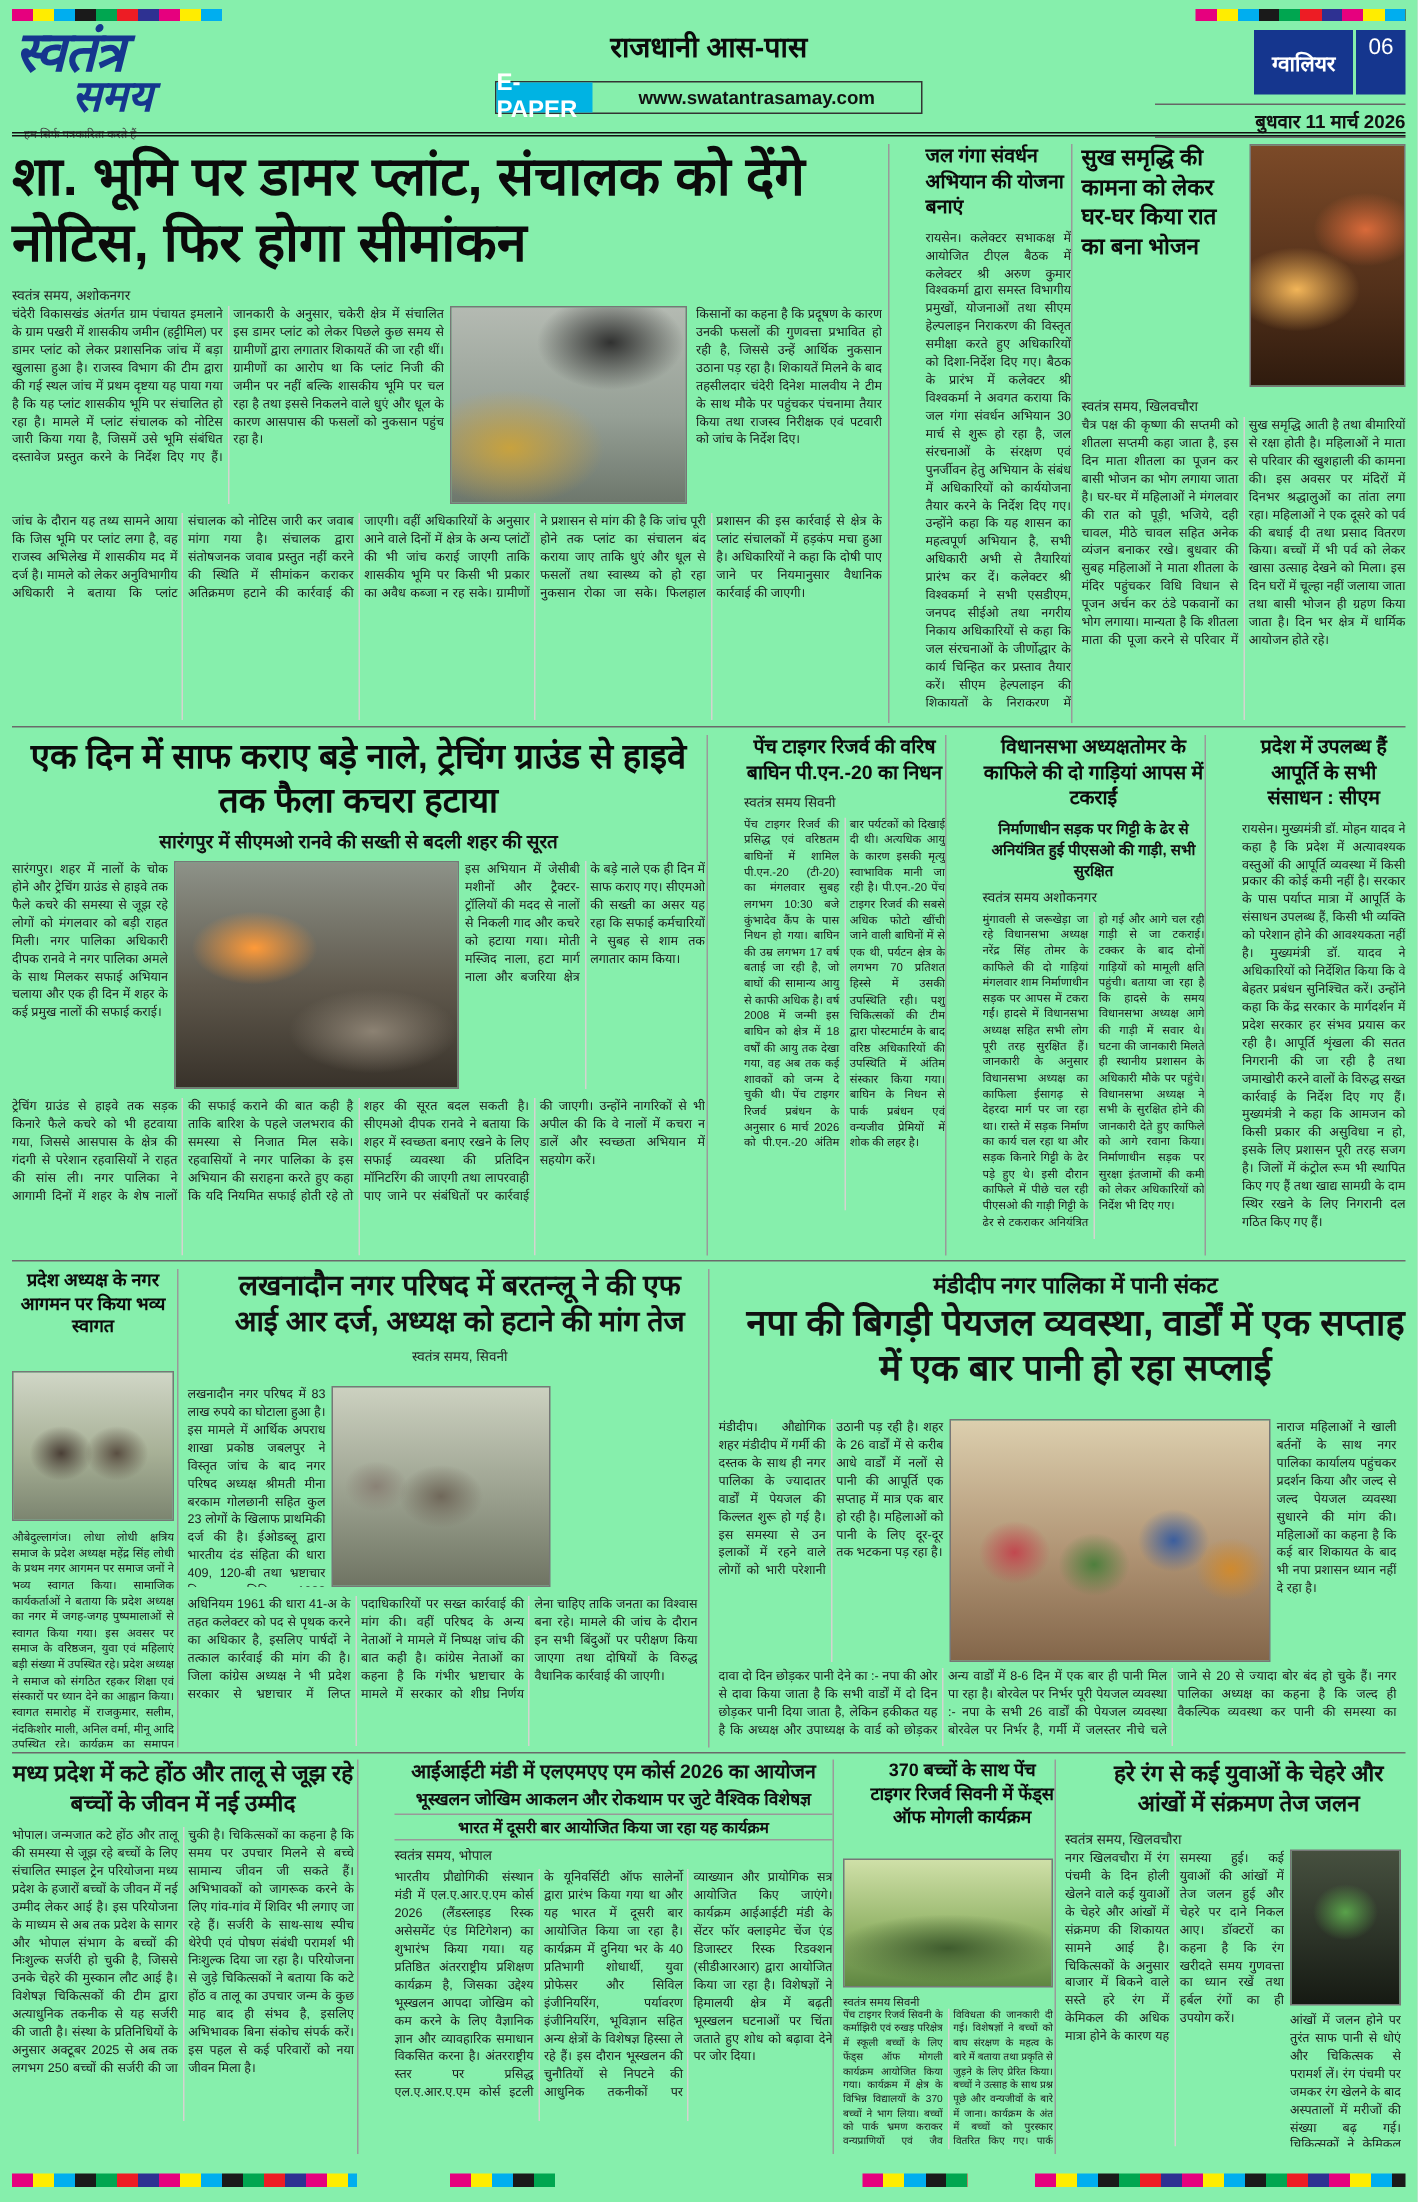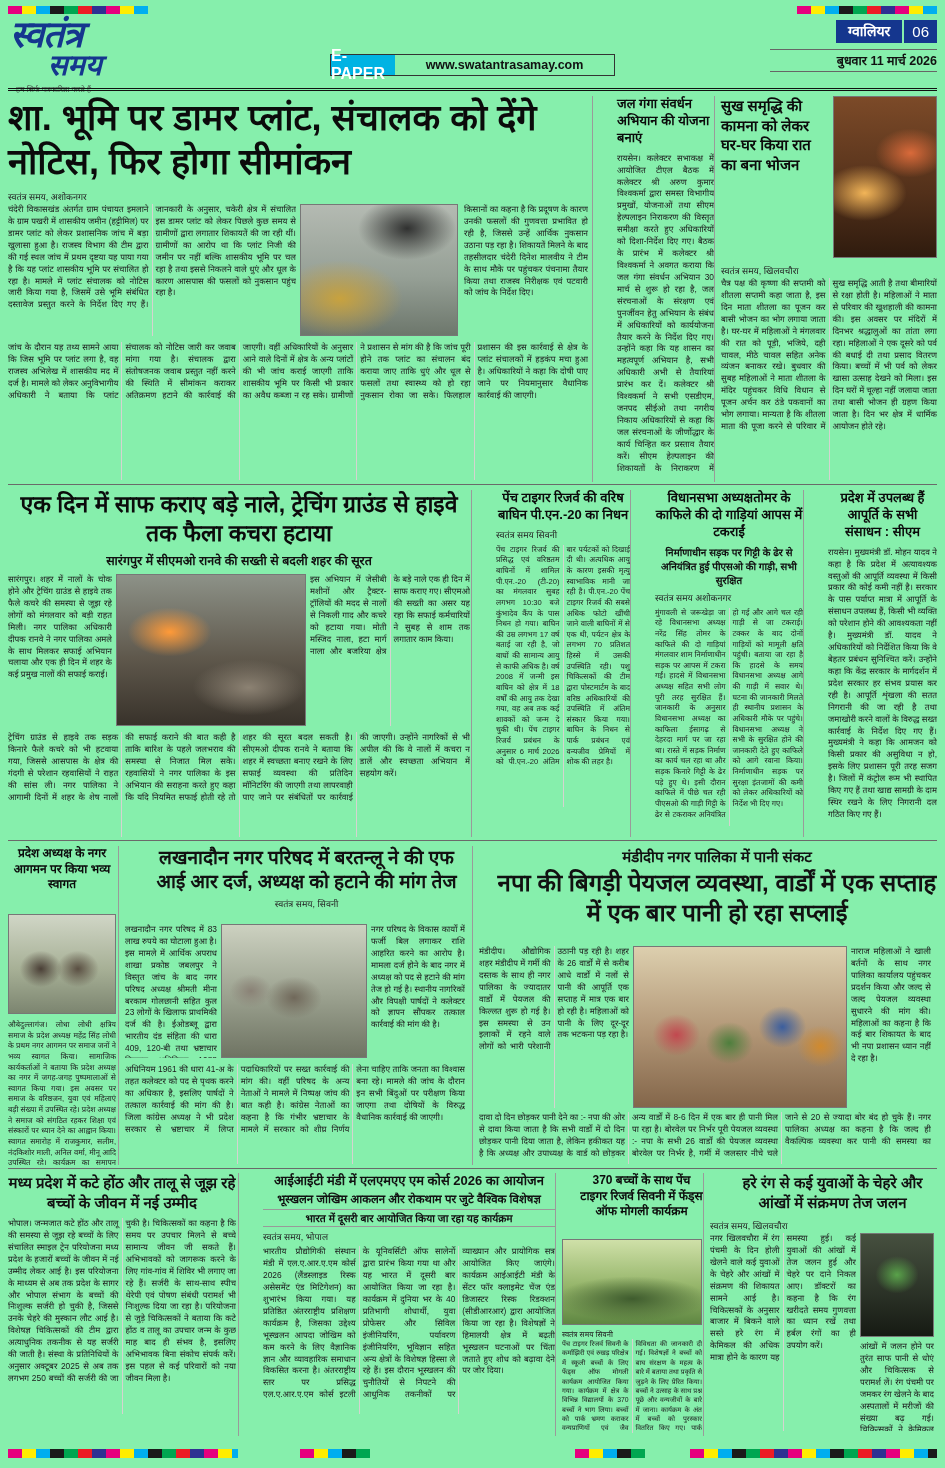--- a/index.html
+++ b/index.html
@@ -62,40 +62,41 @@
     linear-gradient(180deg,#46503f 0%,#2a3126 60%,#161a13 100%)}
   
   .logo1{font-size:37px;font-weight:700;color:#15368e;line-height:1;letter-spacing:-1px;font-style:italic}
   .logo2{font-size:29px;font-weight:700;color:#15368e;line-height:1;font-style:italic;margin-left:38px;margin-top:-2px}
   .tagline{font-size:7.6px;color:#444;margin-top:4px;margin-left:6px}
   .section-title{font-size:19px;font-weight:700;color:#0b0b0b;text-align:center}
   .epaper-strip{display:flex;align-items:stretch;border:1px solid #333;height:22px}
   .epaper-badge{background:#00b3e3;color:#fff;font-weight:700;font-size:16px;display:flex;align-items:center;justify-content:center;width:64px}
   .site-url{flex:1;display:flex;align-items:center;justify-content:center;font-weight:700;font-size:12.5px;color:#111}
   .city-band{display:flex;gap:2px;justify-content:flex-end}
-  .city-name{background:#15368e;color:#fff;font-weight:700;font-size:14px;padding:1px 12px}
+  .city-name{background:#15368e;color:#fff;font-weight:700;font-size:14px;padding:12px 12px}
   .page-no{background:#15368e;color:#fff;font-weight:400;font-size:15px;padding:3px 8px}
   .date-line{font-weight:700;font-size:12.5px;color:#111;text-align:right;border-top:1px solid #666;border-bottom:1px solid #666;padding:2px 0;margin-top:6px}
   .colorbar{background:repeating-linear-gradient(90deg,#e6007e 0 14px,#ffed00 14px 28px,#00aeef 28px 42px,#1a1a1a 42px 56px,#00a650 56px 70px,#ed1c24 70px 84px,#2e3192 84px 98px)}
   .header-rule{position:absolute;left:8px;width:929px;border-top:3px double #111}
 </style>
 </head>
 <body>
 
 <div class="page">
 
   <div class="abs colorbar" style="left:8px;top:6px;width:140px;height:8px"></div>
   <div class="abs colorbar" style="left:797px;top:6px;width:140px;height:8px"></div>
 
   <div class="abs" style="left:10px;top:16px;width:200px">
     <div class="logo1">स्वतंत्र</div>
     <div class="logo2">समय</div>
     <div class="tagline">हम सिर्फ पत्रकारिता करते हैं</div>
   </div>
 
+  <div class="abs section-title" style="left:330px;top:18px;width:285px">राजधानी आस-पास</div>
 
   <div class="abs epaper-strip" style="left:330px;top:54px;width:285px">
     <div class="epaper-badge">E-PAPER</div>
     <div class="site-url">www.swatantrasamay.com</div>
   </div>
 
   <div class="abs" style="left:770px;top:20px;width:167px">
     <div class="city-band">
       <div class="city-name">ग्वालियर</div>
       <div class="page-no">06</div>
@@ -161,21 +162,20 @@
     <div class="h-xs center">प्रदेश अध्यक्ष के नगर आगमन पर किया भव्य स्वागत</div>
     <div class="photo ph-welcome" style="left:0;top:68px;width:108px;height:100px"></div>
     <div class="abs bt-sm" style="left:0;top:174px;width:108px;height:145px">औबेदुल्लागंज। लोधा लोधी क्षत्रिय समाज के प्रदेश अध्यक्ष महेंद्र सिंह लोधी के प्रथम नगर आगमन पर समाज जनों ने भव्य स्वागत किया। सामाजिक कार्यकर्ताओं ने बताया कि प्रदेश अध्यक्ष का नगर में जगह-जगह पुष्पमालाओं से स्वागत किया गया। इस अवसर पर समाज के वरिष्ठजन, युवा एवं महिलाएं बड़ी संख्या में उपस्थित रहे। प्रदेश अध्यक्ष ने समाज को संगठित रहकर शिक्षा एवं संस्कारों पर ध्यान देने का आह्वान किया। स्वागत समारोह में राजकुमार, सलीम, नंदकिशोर माली, अनिल वर्मा, मीनू आदि उपस्थित रहे। कार्यक्रम का समापन आभार प्रदर्शन के साथ हुआ।</div>
   </div>
 
   <div class="abs vsep" style="left:118px;top:846px;width:352px;height:319px">
     <div class="center" style="font-size:19px;font-weight:700;line-height:1.25">लखनादौन नगर परिषद में बरतन्लू ने की एफ आई आर दर्ज, अध्यक्ष को हटाने की मांग तेज</div>
     <div class="byline center" style="margin-top:3px">स्वतंत्र समय, सिवनी</div>
     <div class="abs bt" style="left:6px;top:78px;width:92px;height:134px">लखनादौन नगर परिषद में 83 लाख रुपये का घोटाला हुआ है। इस मामले में आर्थिक अपराध शाखा प्रकोष्ठ जबलपुर ने विस्तृत जांच के बाद नगर परिषद अध्यक्ष श्रीमती मीना बरकाम गोलछानी सहित कुल 23 लोगों के खिलाफ प्राथमिकी दर्ज की है। ईओडब्लू द्वारा भारतीय दंड संहिता की धारा 409, 120-बी तथा भ्रष्टाचार निवारण अधिनियम 1988 (संशोधित 2018) की धारा 7-सी, 13(1)(बी), 13(2) के तहत मामला दर्ज किया गया है।</div>
     <div class="photo ph-fir" style="left:102px;top:78px;width:146px;height:134px"></div>
-    <div class="abs bt" style="left:252px;top:78px;width:94px;height:134px">नगर परिषद के विकास कार्यों में फर्जी बिल लगाकर राशि आहरित करने का आरोप है। मामला दर्ज होने के बाद नगर में अध्यक्ष को पद से हटाने की मांग तेज हो गई है। स्थानीय नागरिकों और विपक्षी पार्षदों ने कलेक्टर को ज्ञापन सौंपकर तत्काल कार्रवाई की मांग की है।</div>
     <div class="abs bt c3" style="left:6px;top:218px;width:340px;height:100px">अधिनियम 1961 की धारा 41-अ के तहत कलेक्टर को पद से पृथक करने का अधिकार है, इसलिए पार्षदों ने तत्काल कार्रवाई की मांग की है। जिला कांग्रेस अध्यक्ष ने भी प्रदेश सरकार से भ्रष्टाचार में लिप्त पदाधिकारियों पर सख्त कार्रवाई की मांग की। वहीं परिषद के अन्य नेताओं ने मामले में निष्पक्ष जांच की बात कही है। कांग्रेस नेताओं का कहना है कि गंभीर भ्रष्टाचार के मामले में सरकार को शीघ्र निर्णय लेना चाहिए ताकि जनता का विश्वास बना रहे। मामले की जांच के दौरान इन सभी बिंदुओं पर परीक्षण किया जाएगा तथा दोषियों के विरुद्ध वैधानिक कार्रवाई की जाएगी।</div>
   </div>
 
   <div class="abs vsep" style="left:472px;top:846px;width:465px;height:319px">
     <div class="center" style="font-size:15px;font-weight:700">मंडीदीप नगर पालिका में पानी संकट</div>
     <div class="center" style="font-size:24px;font-weight:700;line-height:1.25;margin-top:2px">नपा की बिगड़ी पेयजल व्यवस्था, वार्डों में एक सप्ताह में एक बार पानी हो रहा सप्लाई</div>
     <div class="abs bt c2" style="left:6px;top:100px;width:150px;height:162px">मंडीदीप। औद्योगिक शहर मंडीदीप में गर्मी की दस्तक के साथ ही नगर पालिका के ज्यादातर वार्डों में पेयजल की किल्लत शुरू हो गई है। इस समस्या से उन इलाकों में रहने वाले लोगों को भारी परेशानी उठानी पड़ रही है। शहर के 26 वार्डों में से करीब आधे वार्डों में नलों से पानी की आपूर्ति एक सप्ताह में मात्र एक बार हो रही है। महिलाओं को पानी के लिए दूर-दूर तक भटकना पड़ रहा है।</div>
     <div class="photo ph-water" style="left:160px;top:100px;width:214px;height:162px"></div>
     <div class="abs bt" style="left:378px;top:100px;width:80px;height:162px">नाराज महिलाओं ने खाली बर्तनों के साथ नगर पालिका कार्यालय पहुंचकर प्रदर्शन किया और जल्द से जल्द पेयजल व्यवस्था सुधारने की मांग की। महिलाओं का कहना है कि कई बार शिकायत के बाद भी नपा प्रशासन ध्यान नहीं दे रहा है।</div>
     <div class="abs bt c3" style="left:6px;top:266px;width:452px;height:52px">दावा दो दिन छोड़कर पानी देने का :- नपा की ओर से दावा किया जाता है कि सभी वार्डों में दो दिन छोड़कर पानी दिया जाता है, लेकिन हकीकत यह है कि अध्यक्ष और उपाध्यक्ष के वार्ड को छोड़कर अन्य वार्डों में 8-6 दिन में एक बार ही पानी मिल पा रहा है। बोरवेल पर निर्भर पूरी पेयजल व्यवस्था :- नपा के सभी 26 वार्डों की पेयजल व्यवस्था बोरवेल पर निर्भर है, गर्मी में जलस्तर नीचे चले जाने से 20 से ज्यादा बोर बंद हो चुके हैं। नगर पालिका अध्यक्ष का कहना है कि जल्द ही वैकल्पिक व्यवस्था कर पानी की समस्या का समाधान किया जाएगा। नई पेयजल योजना का काम भी तेजी से कराया जा रहा है।</div>

